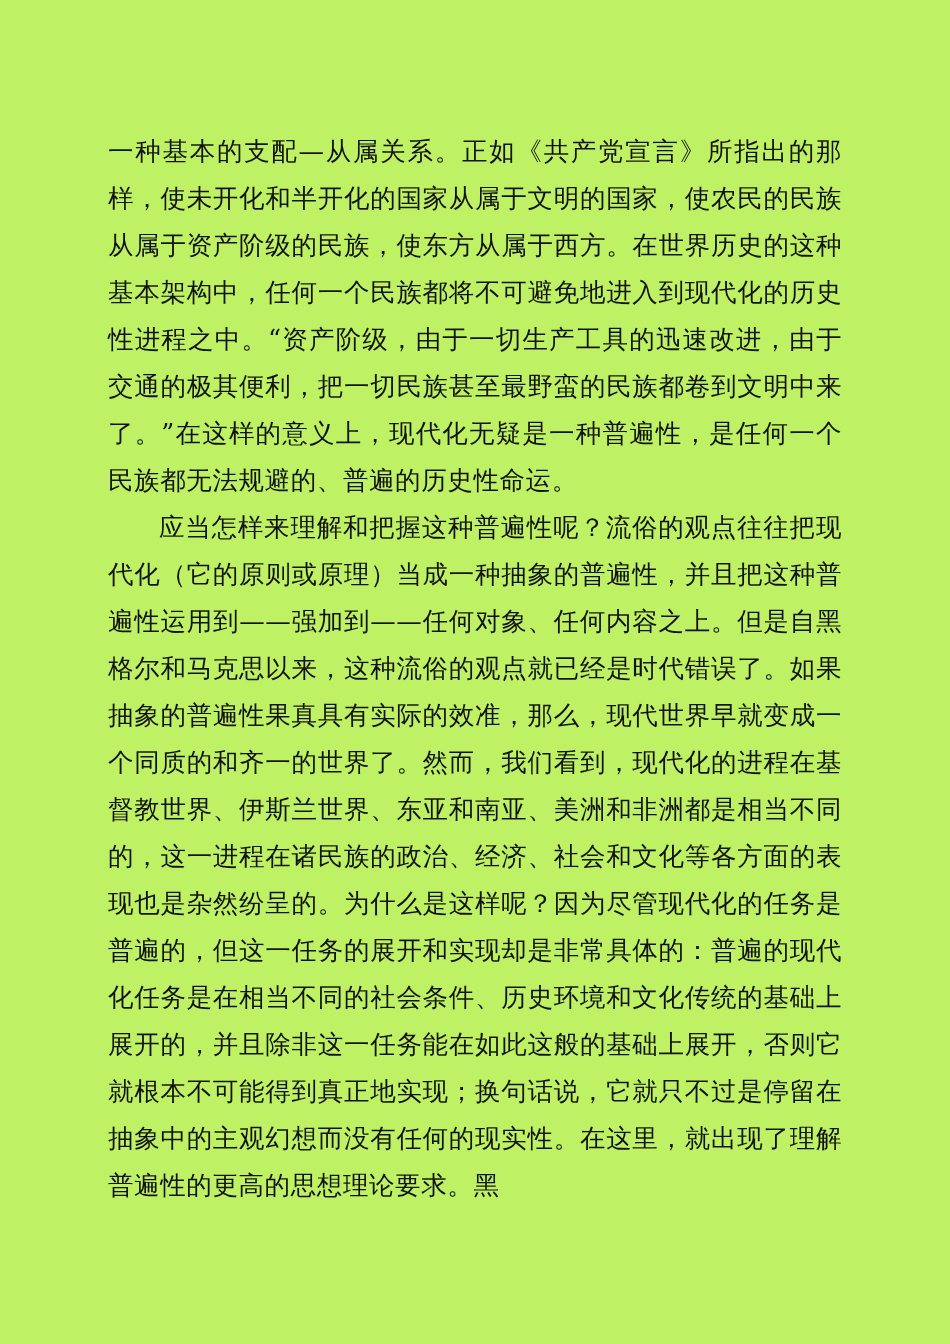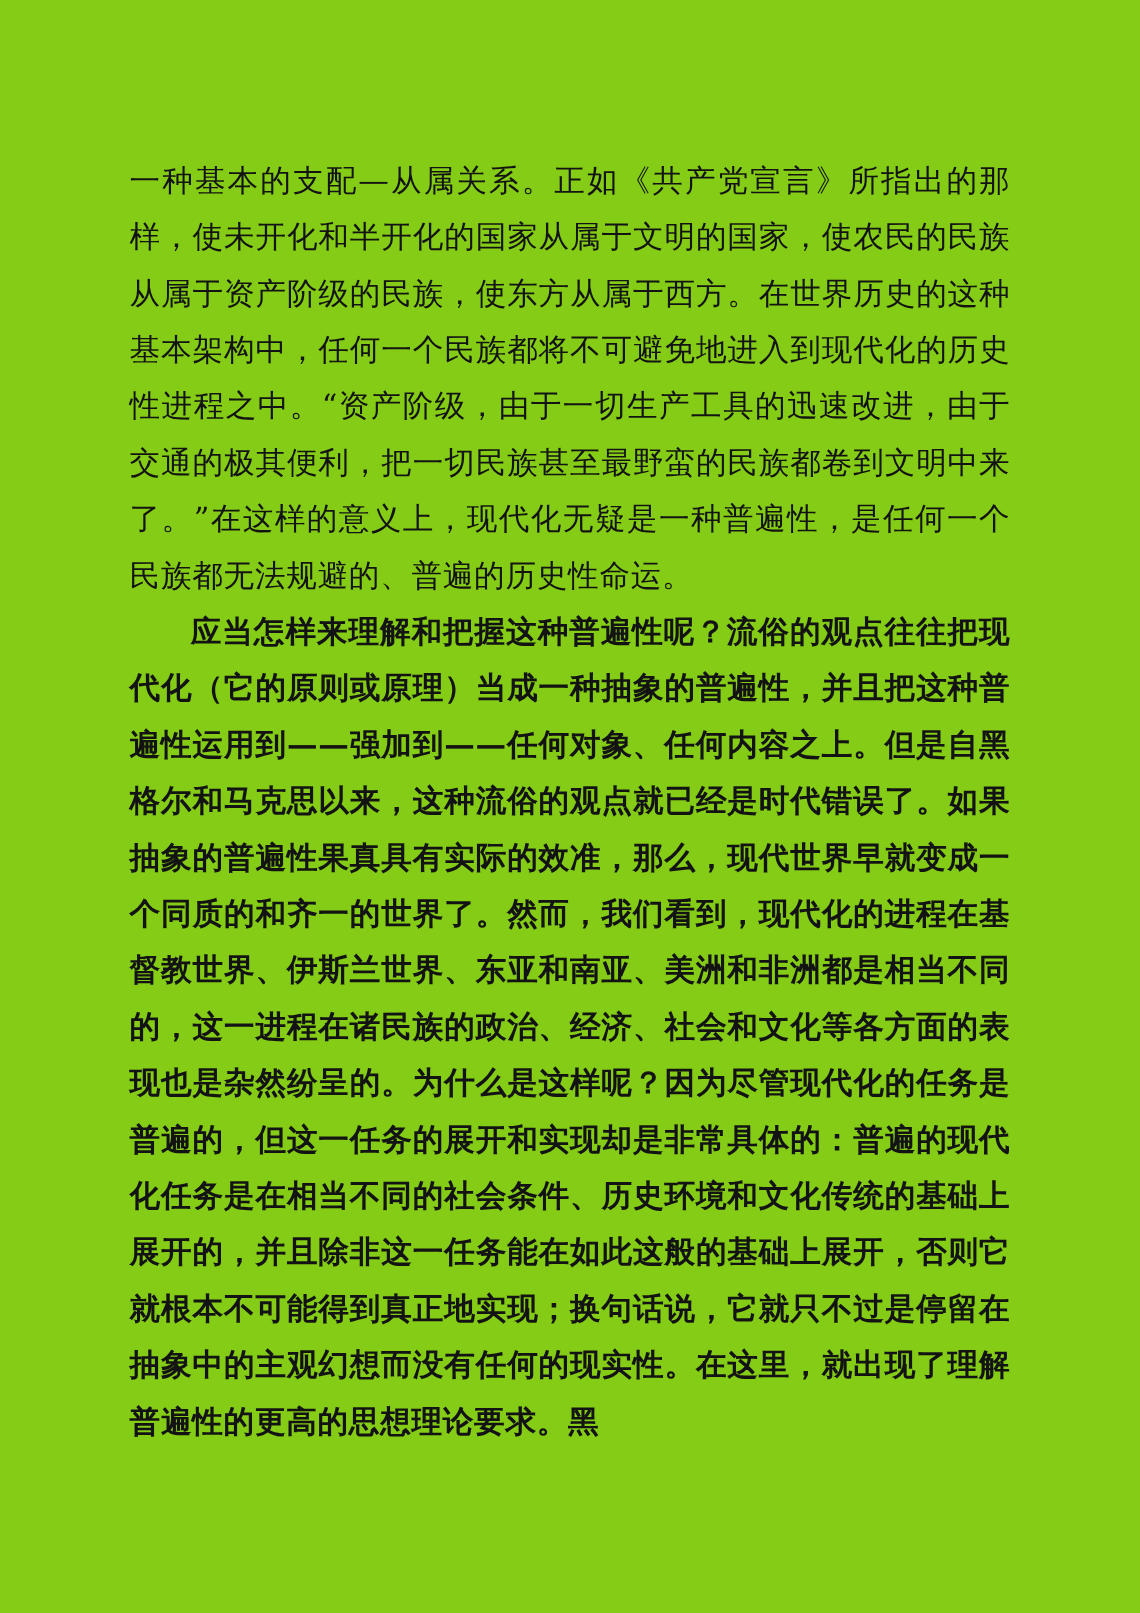--- a/index.html
+++ b/index.html
@@ -11,40 +11,39 @@
     width: 950px;
     height: 1344px;
     font-family: "DejaVu Serif", serif;
     color: #1a1a1a;
     overflow: hidden;
   }
   .page {
     position: relative;
     width: 950px;
     height: 1344px;
-    background: #84cc16;
+    background: #bef264;
     box-sizing: border-box;
     padding: 128px 108px 60px 108px;
   }
   .doc-body {
     font-size: 25.5px;
     line-height: 47px;
     text-align: justify;
     text-justify: inter-ideograph;
     letter-spacing: 0.6px;
     color: #131313;
   }
   .para {
     margin: 0;
     padding: 0;
     text-indent: 0;
   }
   .para.indent {
     text-indent: 2em;
-    font-weight: bold;
   }
 </style>
 </head>
 <body>
 
 <div class="page">
   <div class="doc-body">
     <p class="para">一种基本的支配—从属关系。正如《共产党宣言》所指出的那样，使未开化和半开化的国家从属于文明的国家，使农民的民族从属于资产阶级的民族，使东方从属于西方。在世界历史的这种基本架构中，任何一个民族都将不可避免地进入到现代化的历史性进程之中。“资产阶级，由于一切生产工具的迅速改进，由于交通的极其便利，把一切民族甚至最野蛮的民族都卷到文明中来了。”在这样的意义上，现代化无疑是一种普遍性，是任何一个民族都无法规避的、普遍的历史性命运。</p>
     <p class="para indent">应当怎样来理解和把握这种普遍性呢？流俗的观点往往把现代化（它的原则或原理）当成一种抽象的普遍性，并且把这种普遍性运用到——强加到——任何对象、任何内容之上。但是自黑格尔和马克思以来，这种流俗的观点就已经是时代错误了。如果抽象的普遍性果真具有实际的效准，那么，现代世界早就变成一个同质的和齐一的世界了。然而，我们看到，现代化的进程在基督教世界、伊斯兰世界、东亚和南亚、美洲和非洲都是相当不同的，这一进程在诸民族的政治、经济、社会和文化等各方面的表现也是杂然纷呈的。为什么是这样呢？因为尽管现代化的任务是普遍的，但这一任务的展开和实现却是非常具体的：普遍的现代化任务是在相当不同的社会条件、历史环境和文化传统的基础上展开的，并且除非这一任务能在如此这般的基础上展开，否则它就根本不可能得到真正地实现；换句话说，它就只不过是停留在抽象中的主观幻想而没有任何的现实性。在这里，就出现了理解普遍性的更高的思想理论要求。黑</p>
   </div>

